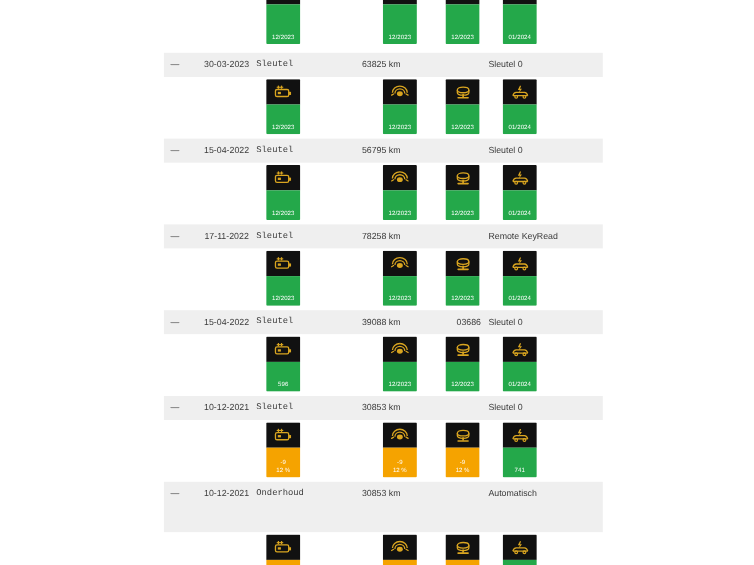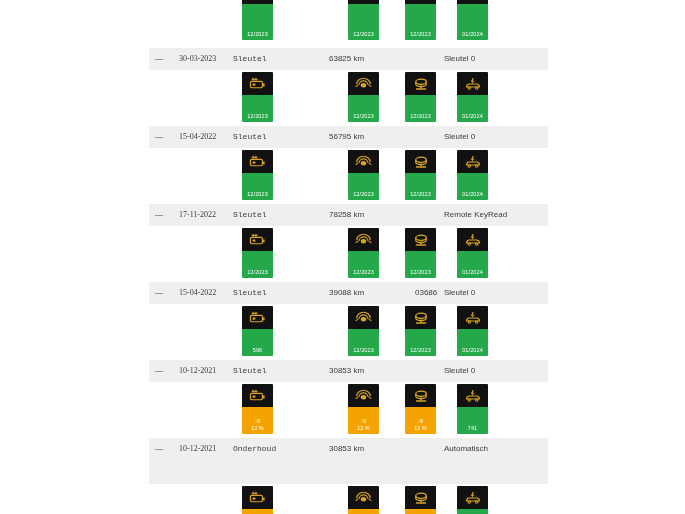--- a/index.html
+++ b/index.html
@@ -75,21 +75,21 @@
   .info-row.tall .cell { top: 6px; }
 
   .c-toggle {
     left: 6px;
     top: 5px;
     width: 12px;
     color: #888888;
     font-size: 9px;
     cursor: pointer;
   }
-  .c-date   { left: 30px; width: 54px; text-align: left; font-family: Liberation Serif, serif; }
+  .c-date   { left: 30px; width: 54px; text-align: center; }
   .c-type   { left: 84px; font-family: Liberation Mono, monospace; }
   .c-km     { left: 180px; }
   .c-dealer { left: 232px; width: 58px; white-space: normal !important; margin-left: 34px; }
   .c-source { left: 295px; white-space: normal !important; }
 
   
   .badge-row {
     background: #ffffff;
     height: 56px;
   }

